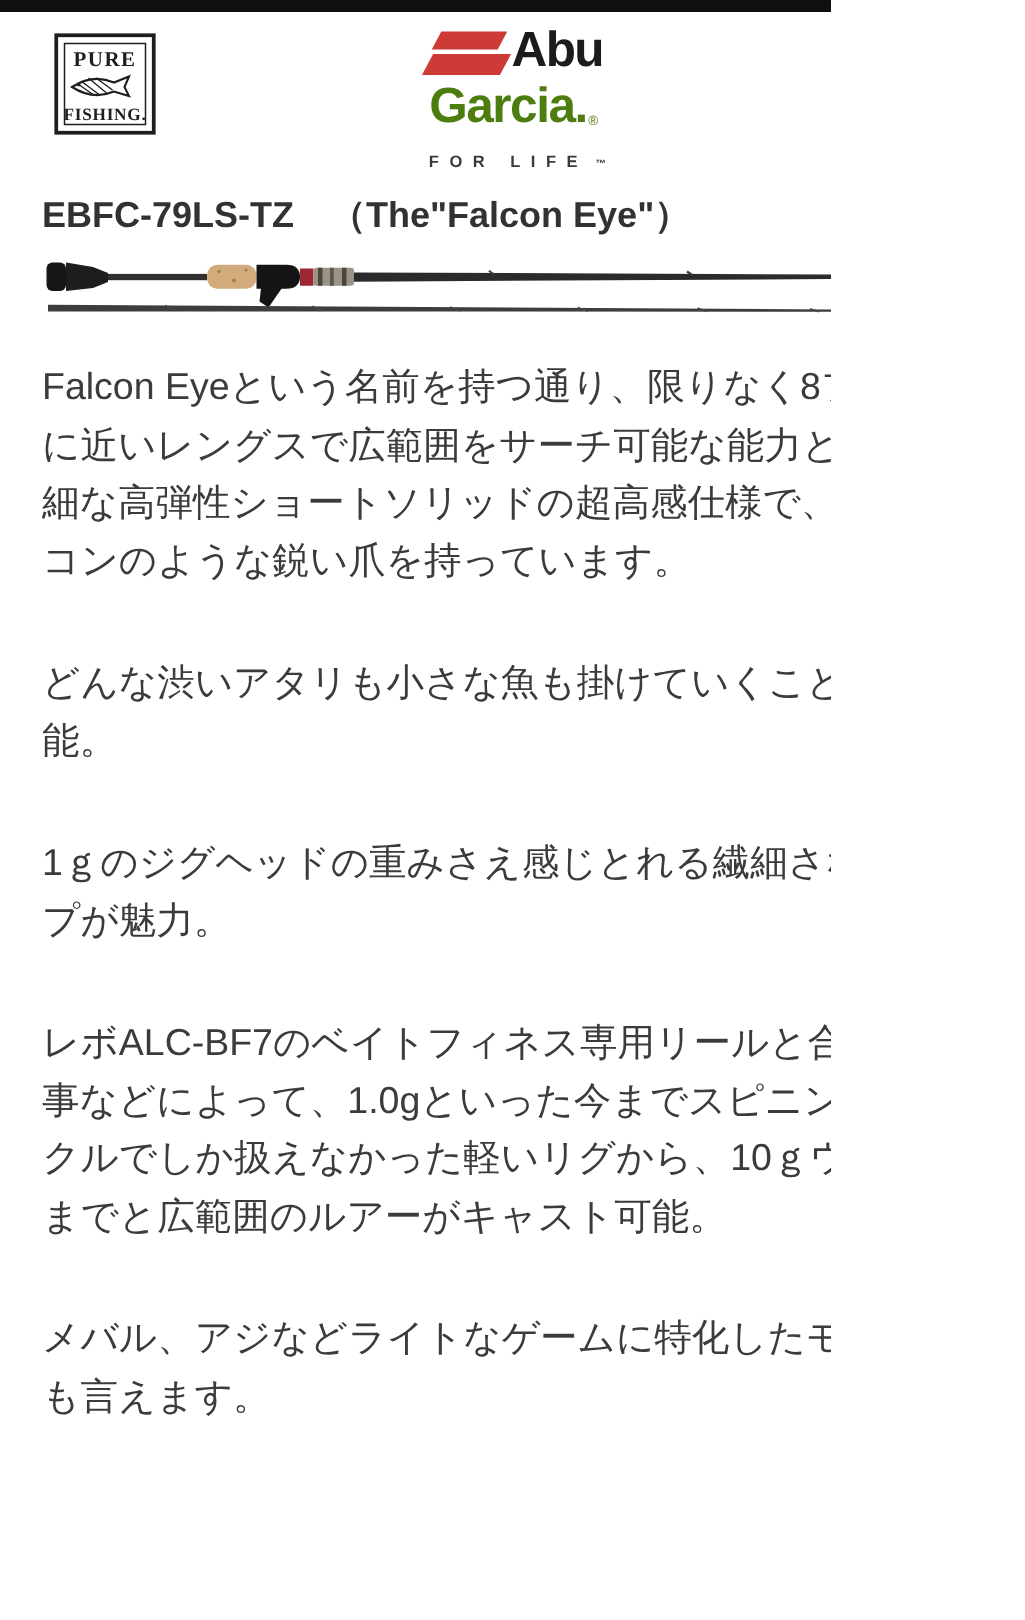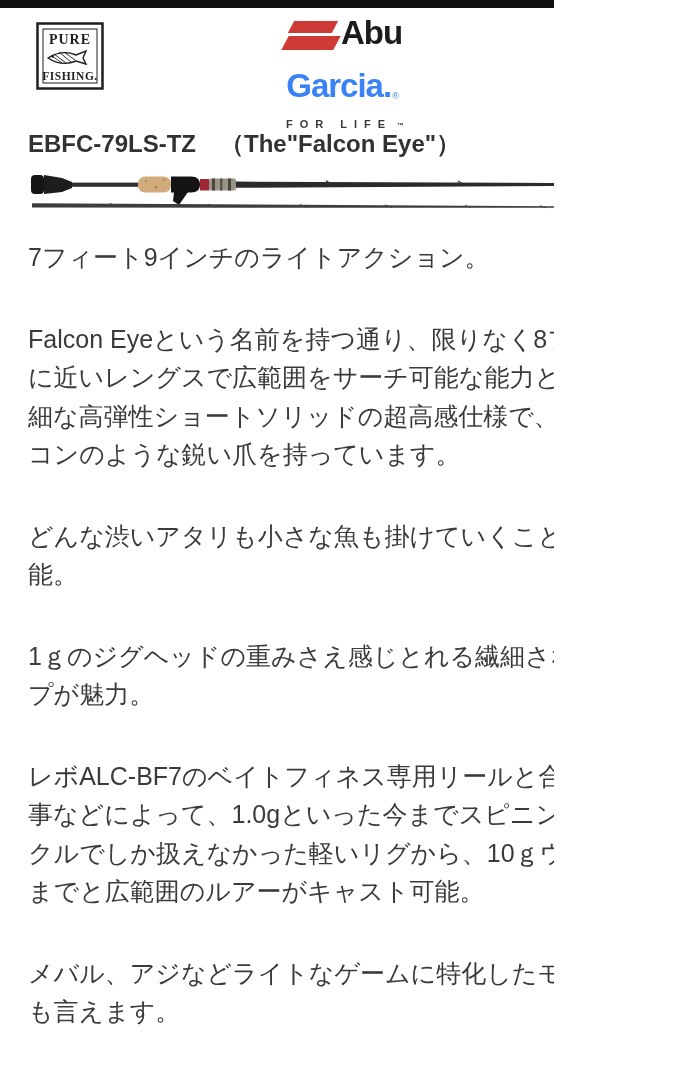--- a/index.html
+++ b/index.html
@@ -32,21 +32,21 @@
 
   .pf-logo { position: absolute; left: 36px; top: 14px; width: 68px; height: 68px; cursor: pointer; }
 
   .abu-logo { position: absolute; left: 50%; top: 10px; transform: translateX(-50%); width: 150px; text-align: center; cursor: pointer; }
   .abu-row1 { display: flex; align-items: flex-start; justify-content: center; height: 34px; text-align: center; }
   .pennant { position: relative; width: 56px; height: 30px; margin-right: 4px; margin-top: 3px; }
   .pennant .bar1, .pennant .bar2 { position: absolute; background: var(--accent_red); transform: skewX(-28deg); }
   .pennant .bar1 { left: 10px; top: 0; width: 44px; height: 12px; }
   .pennant .bar2 { left: 4px; top: 15px; width: 52px; height: 14px; }
   .abu-word { font-size: 33px; font-weight: 700; color: #1c1c1c; letter-spacing: -1px; line-height: 30px; }
-  .abu-row2 { font-size: 33px; font-weight: 700; color: #3b82f6; letter-spacing: -1px; line-height: 33px; margin-top: 17px; position: relative; }
+  .abu-row2 { font-size: 33px; font-weight: 700; color: #4d7c0f; letter-spacing: -1px; line-height: 33px; margin-top: 1px; position: relative; }
   .abu-reg { font-size: 9px; font-weight: 400; vertical-align: baseline; position: relative; top: 2px; left: 1px; }
   .abu-tagline { margin-top: 7px; font-size: 11px; font-weight: 700; letter-spacing: 7px; color: #3a3a3a; padding-left: 7px; }
   .abu-tm { font-size: 7px; letter-spacing: 0; margin-left: -5px; }
 
   .menu-btn { position: absolute; right: 35px; top: 28px; width: 66px; text-align: center; cursor: pointer; }
   .menu-bars { width: 66px; }
   .menu-bars .bar { width: 66px; height: 4px; background: #262626; margin-bottom: 10px; }
   .menu-label { margin-top: 12px; font-size: 19px; letter-spacing: 5px; color: #2f2f2f; padding-left: 5px; }
 
   
@@ -147,21 +147,20 @@
 
       <g>
         <polygon points="4,35.2 620,38.8 620,39.8 4,39.6" fill="#3d3d3d"></polygon>
         <path d="M82 35.6 l7 3.4 M180 36.2 l7 3 M272 36.6 l7 2.8 M357 37 l7 2.5 M437 37.4 l6 2.2 M512 37.8 l6 2 M570 38 l6 1.8" stroke="#474747" stroke-width="1.1" fill="none"></path>
         <rect x="614" y="38.2" width="7" height="2.2" fill="#303030"></rect>
       </g>
     </svg>
 
 
     <div class="body-copy">
-      <p>7フィート9インチのライトアクション。</p>
       <p>Falcon Eyeという名前を持つ通り、限りなく8フィートに近いレングスで広範囲をサーチ可能な能力と、超繊細な高弾性ショートソリッドの超高感仕様で、ファルコンのような鋭い爪を持っています。</p>
       <p>どんな渋いアタリも小さな魚も掛けていくことが可能。</p>
       <p>1ｇのジグヘッドの重みさえ感じとれる繊細さなティップが魅力。</p>
       <p>レボALC-BF7のベイトフィネス専用リールと合わせる事などによって、1.0gといった今までスピニングタックルでしか扱えなかった軽いリグから、10ｇウエイトまでと広範囲のルアーがキャスト可能。</p>
       <p>メバル、アジなどライトなゲームに特化したモデルとも言えます。</p>
     </div>
 
   </div>
 </div>
 

